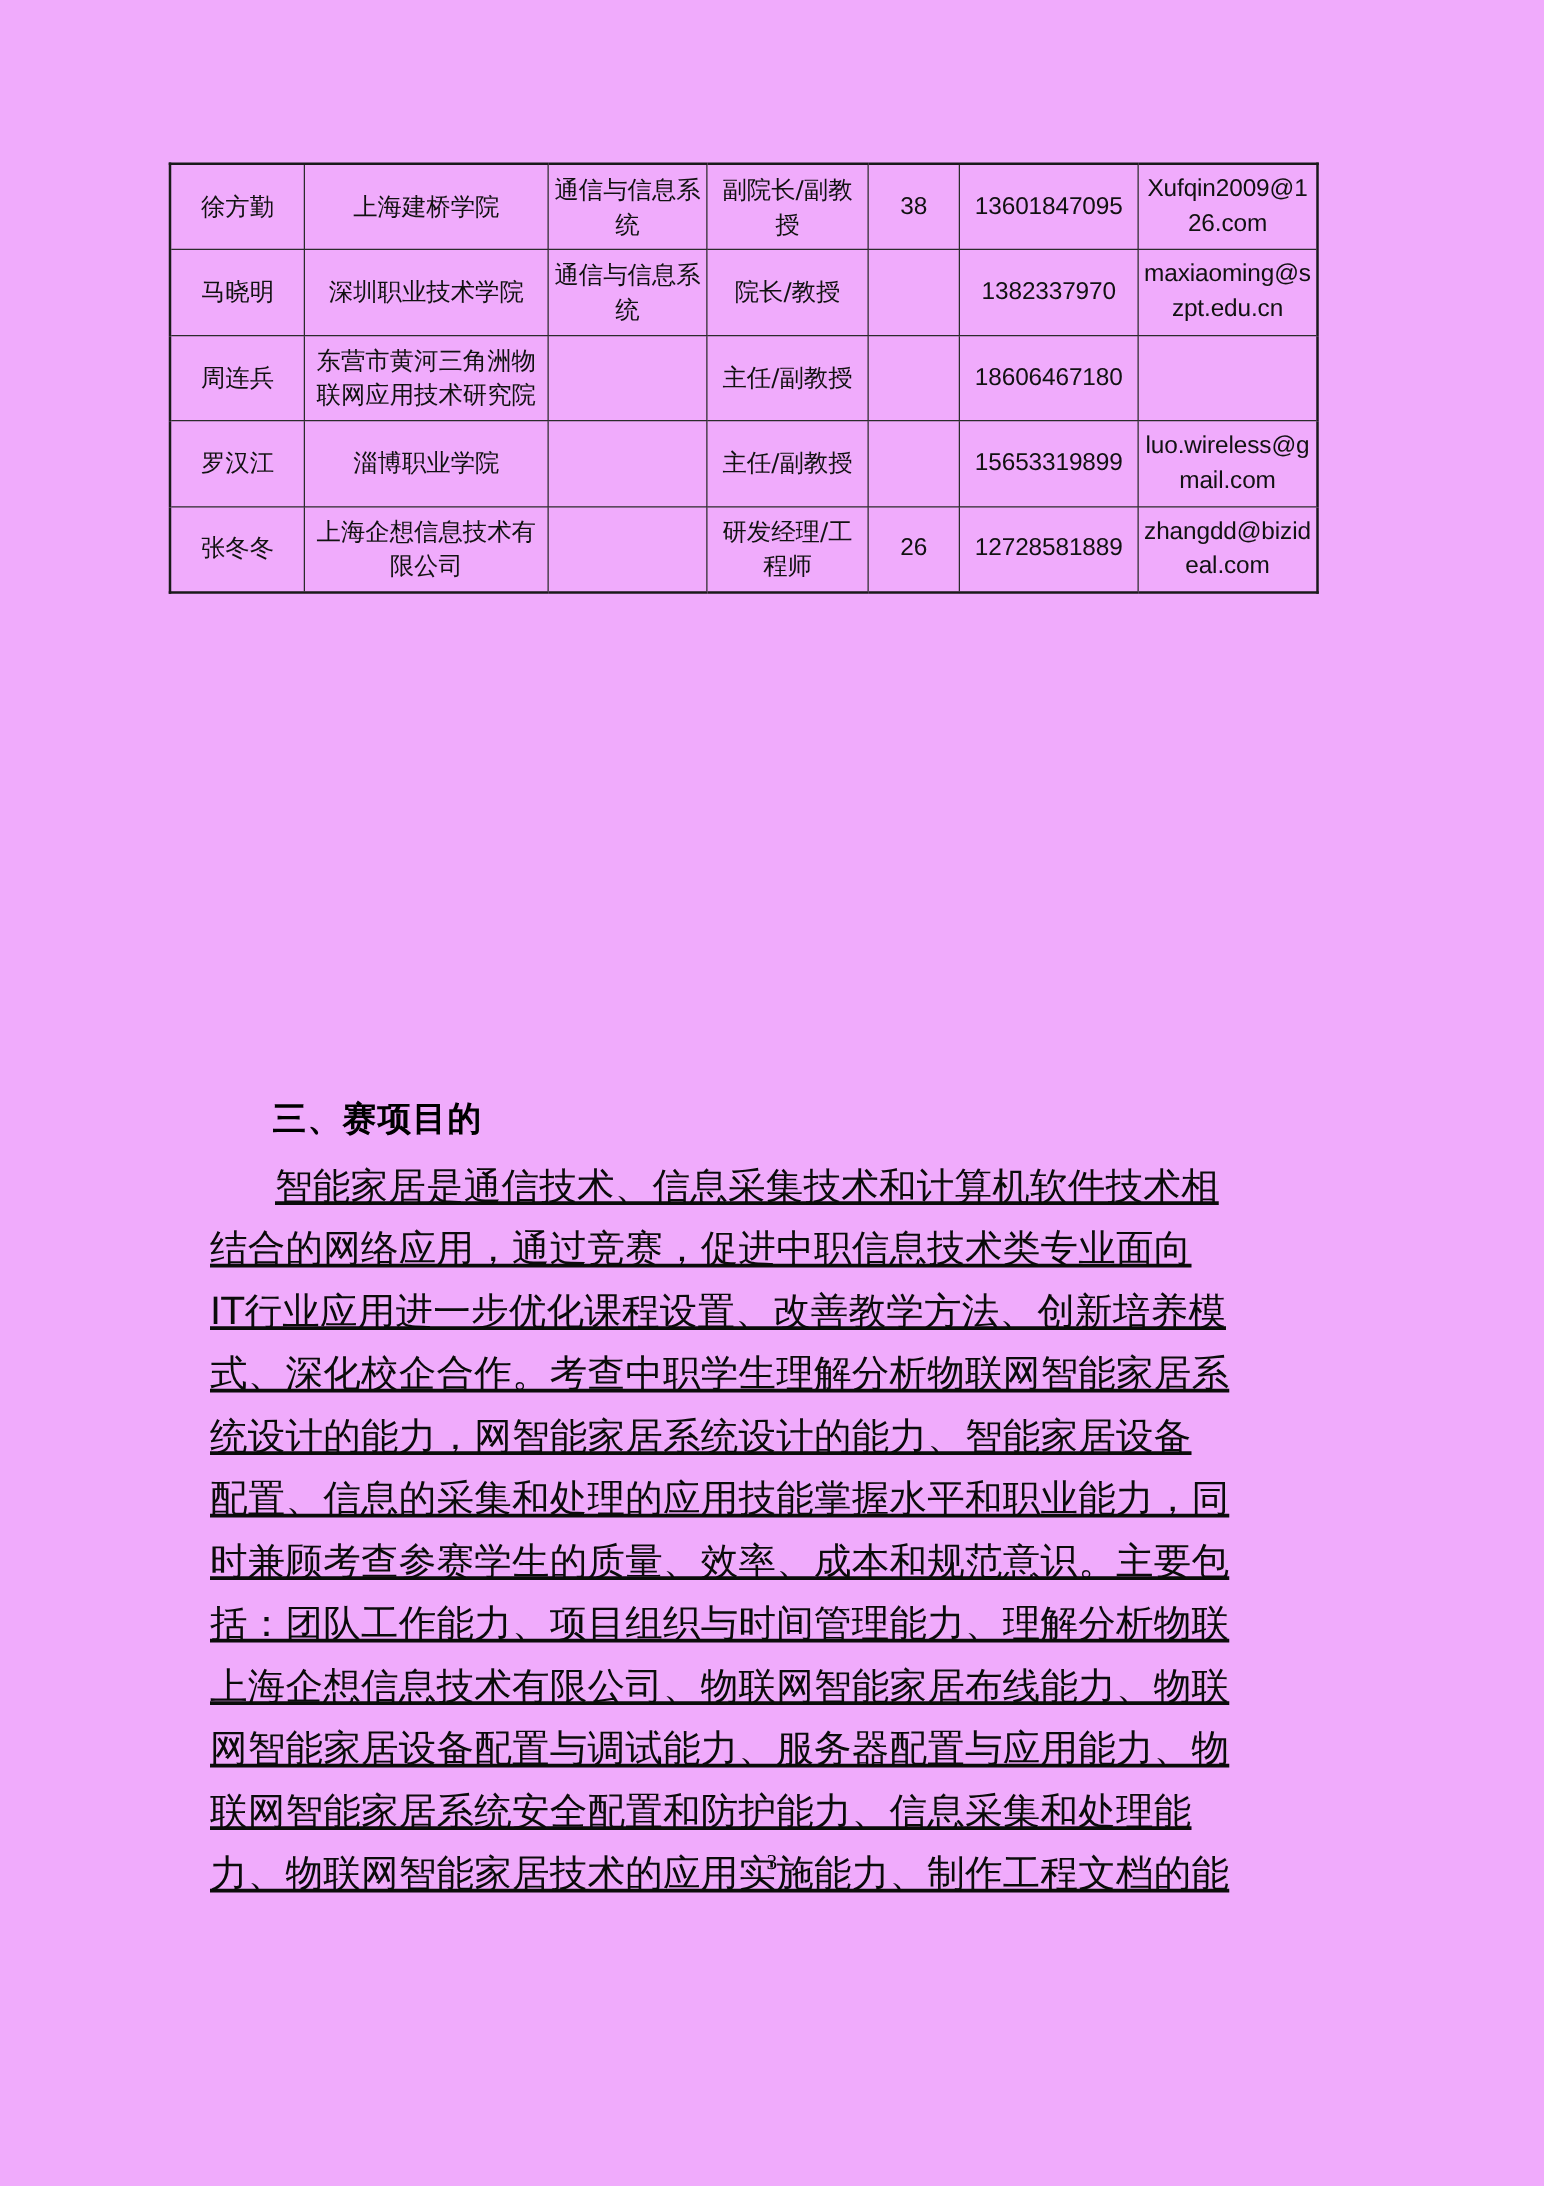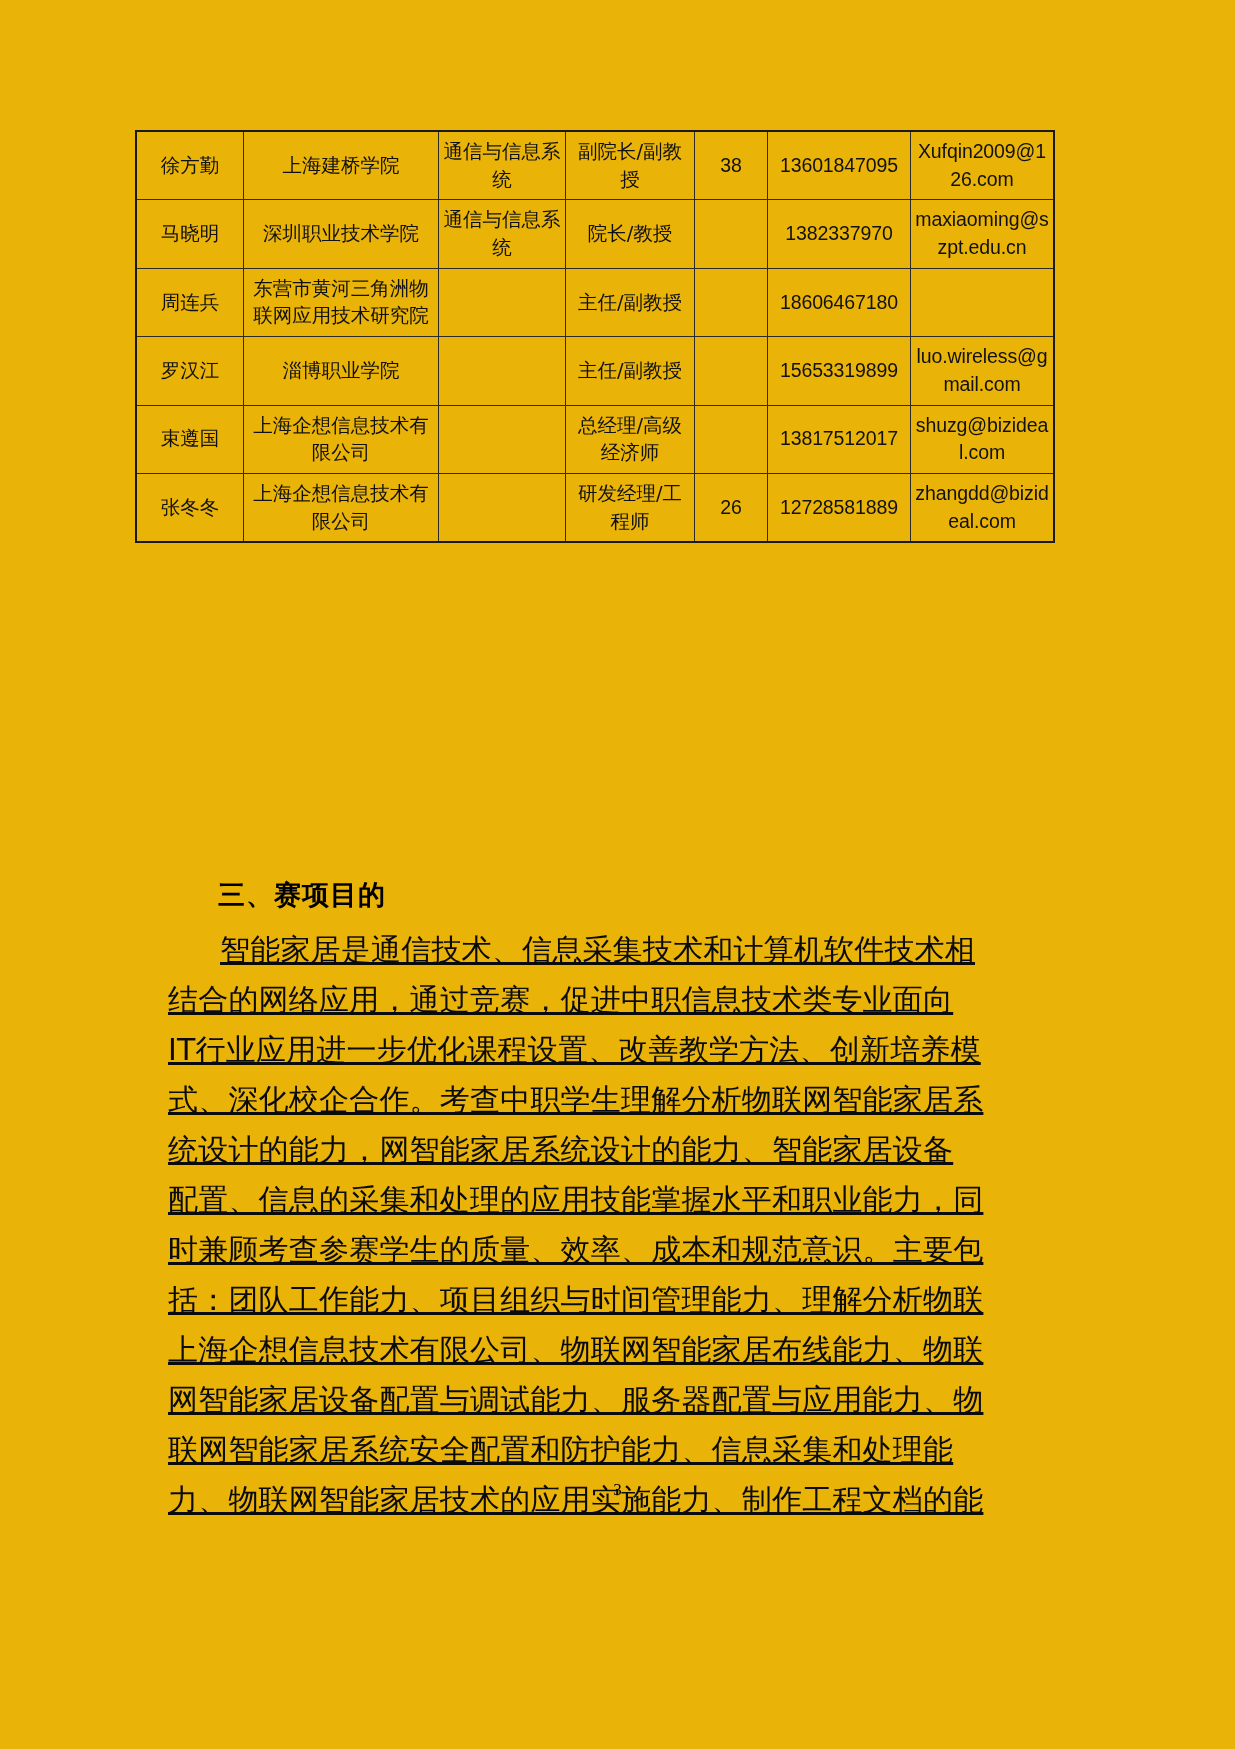--- a/index.html
+++ b/index.html
@@ -8,21 +8,21 @@
     background: #ffffff;
   }
   body {
     font-family: "Liberation Sans", "DejaVu Sans", sans-serif;
     color: #000000;
   }
   .page {
     position: relative;
     width: 1235px;
     height: 1749px;
-    background: #eab308;
+    background: #f0abfc;
     box-sizing: border-box;
     overflow: hidden;
   }
 
   
   .table-wrap {
     position: absolute;
     left: 135px;
     top: 130px;
     width: 864px;
@@ -141,29 +141,20 @@
           <td class="c-name cn">罗汉江</td>
           <td class="c-org cn">淄博职业学院</td>
           <td class="c-major cn"></td>
           <td class="c-title cn">主任/副教授</td>
           <td class="c-age latin"></td>
           <td class="c-phone latin">15653319899</td>
           <td class="c-email latin">luo.wireless@gmail.com</td>
         </tr>
 
 
-        <tr>
-          <td class="c-name cn">束遵国</td>
-          <td class="c-org cn">上海企想信息技术有限公司</td>
-          <td class="c-major cn"></td>
-          <td class="c-title cn">总经理/高级经济师</td>
-          <td class="c-age latin"></td>
-          <td class="c-phone latin">13817512017</td>
-          <td class="c-email latin">shuzg@bizideal.com</td>
-        </tr>
 
         <tr>
           <td class="c-name cn">张冬冬</td>
           <td class="c-org cn">上海企想信息技术有限公司</td>
           <td class="c-major cn"></td>
           <td class="c-title cn">研发经理/工程师</td>
           <td class="c-age latin">26</td>
           <td class="c-phone latin">12728581889</td>
           <td class="c-email latin">zhangdd@bizideal.com</td>
         </tr>

